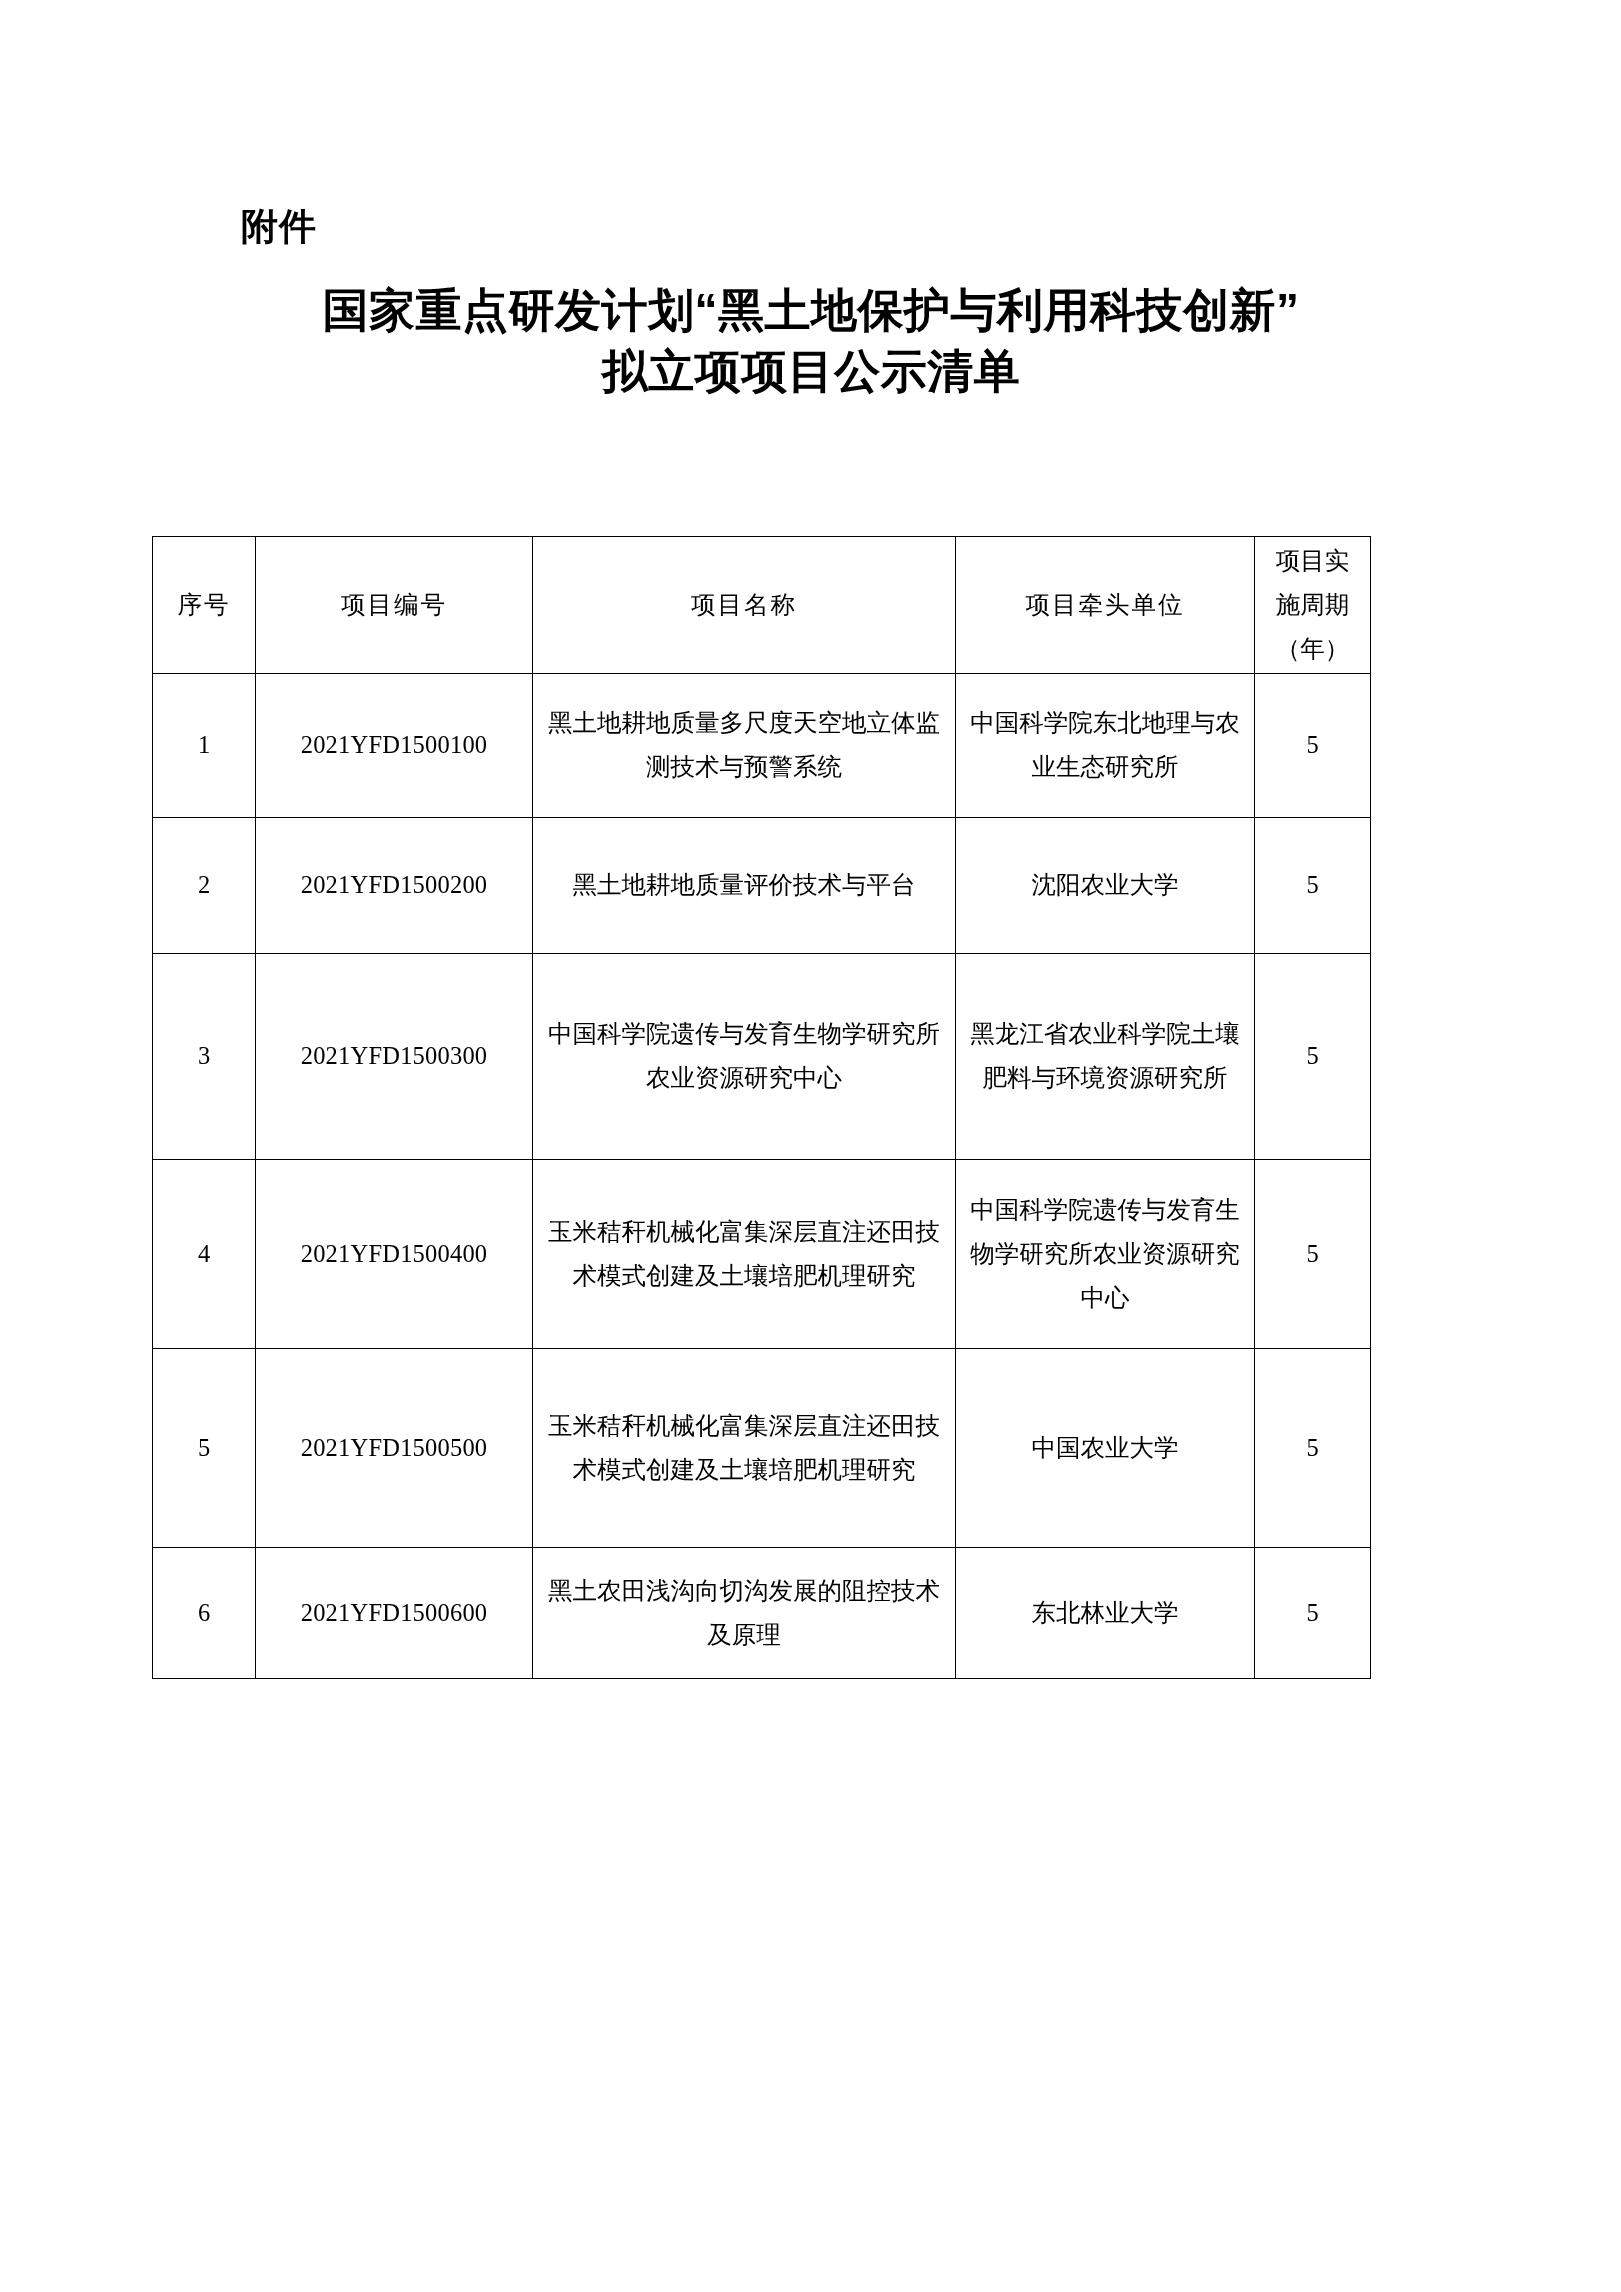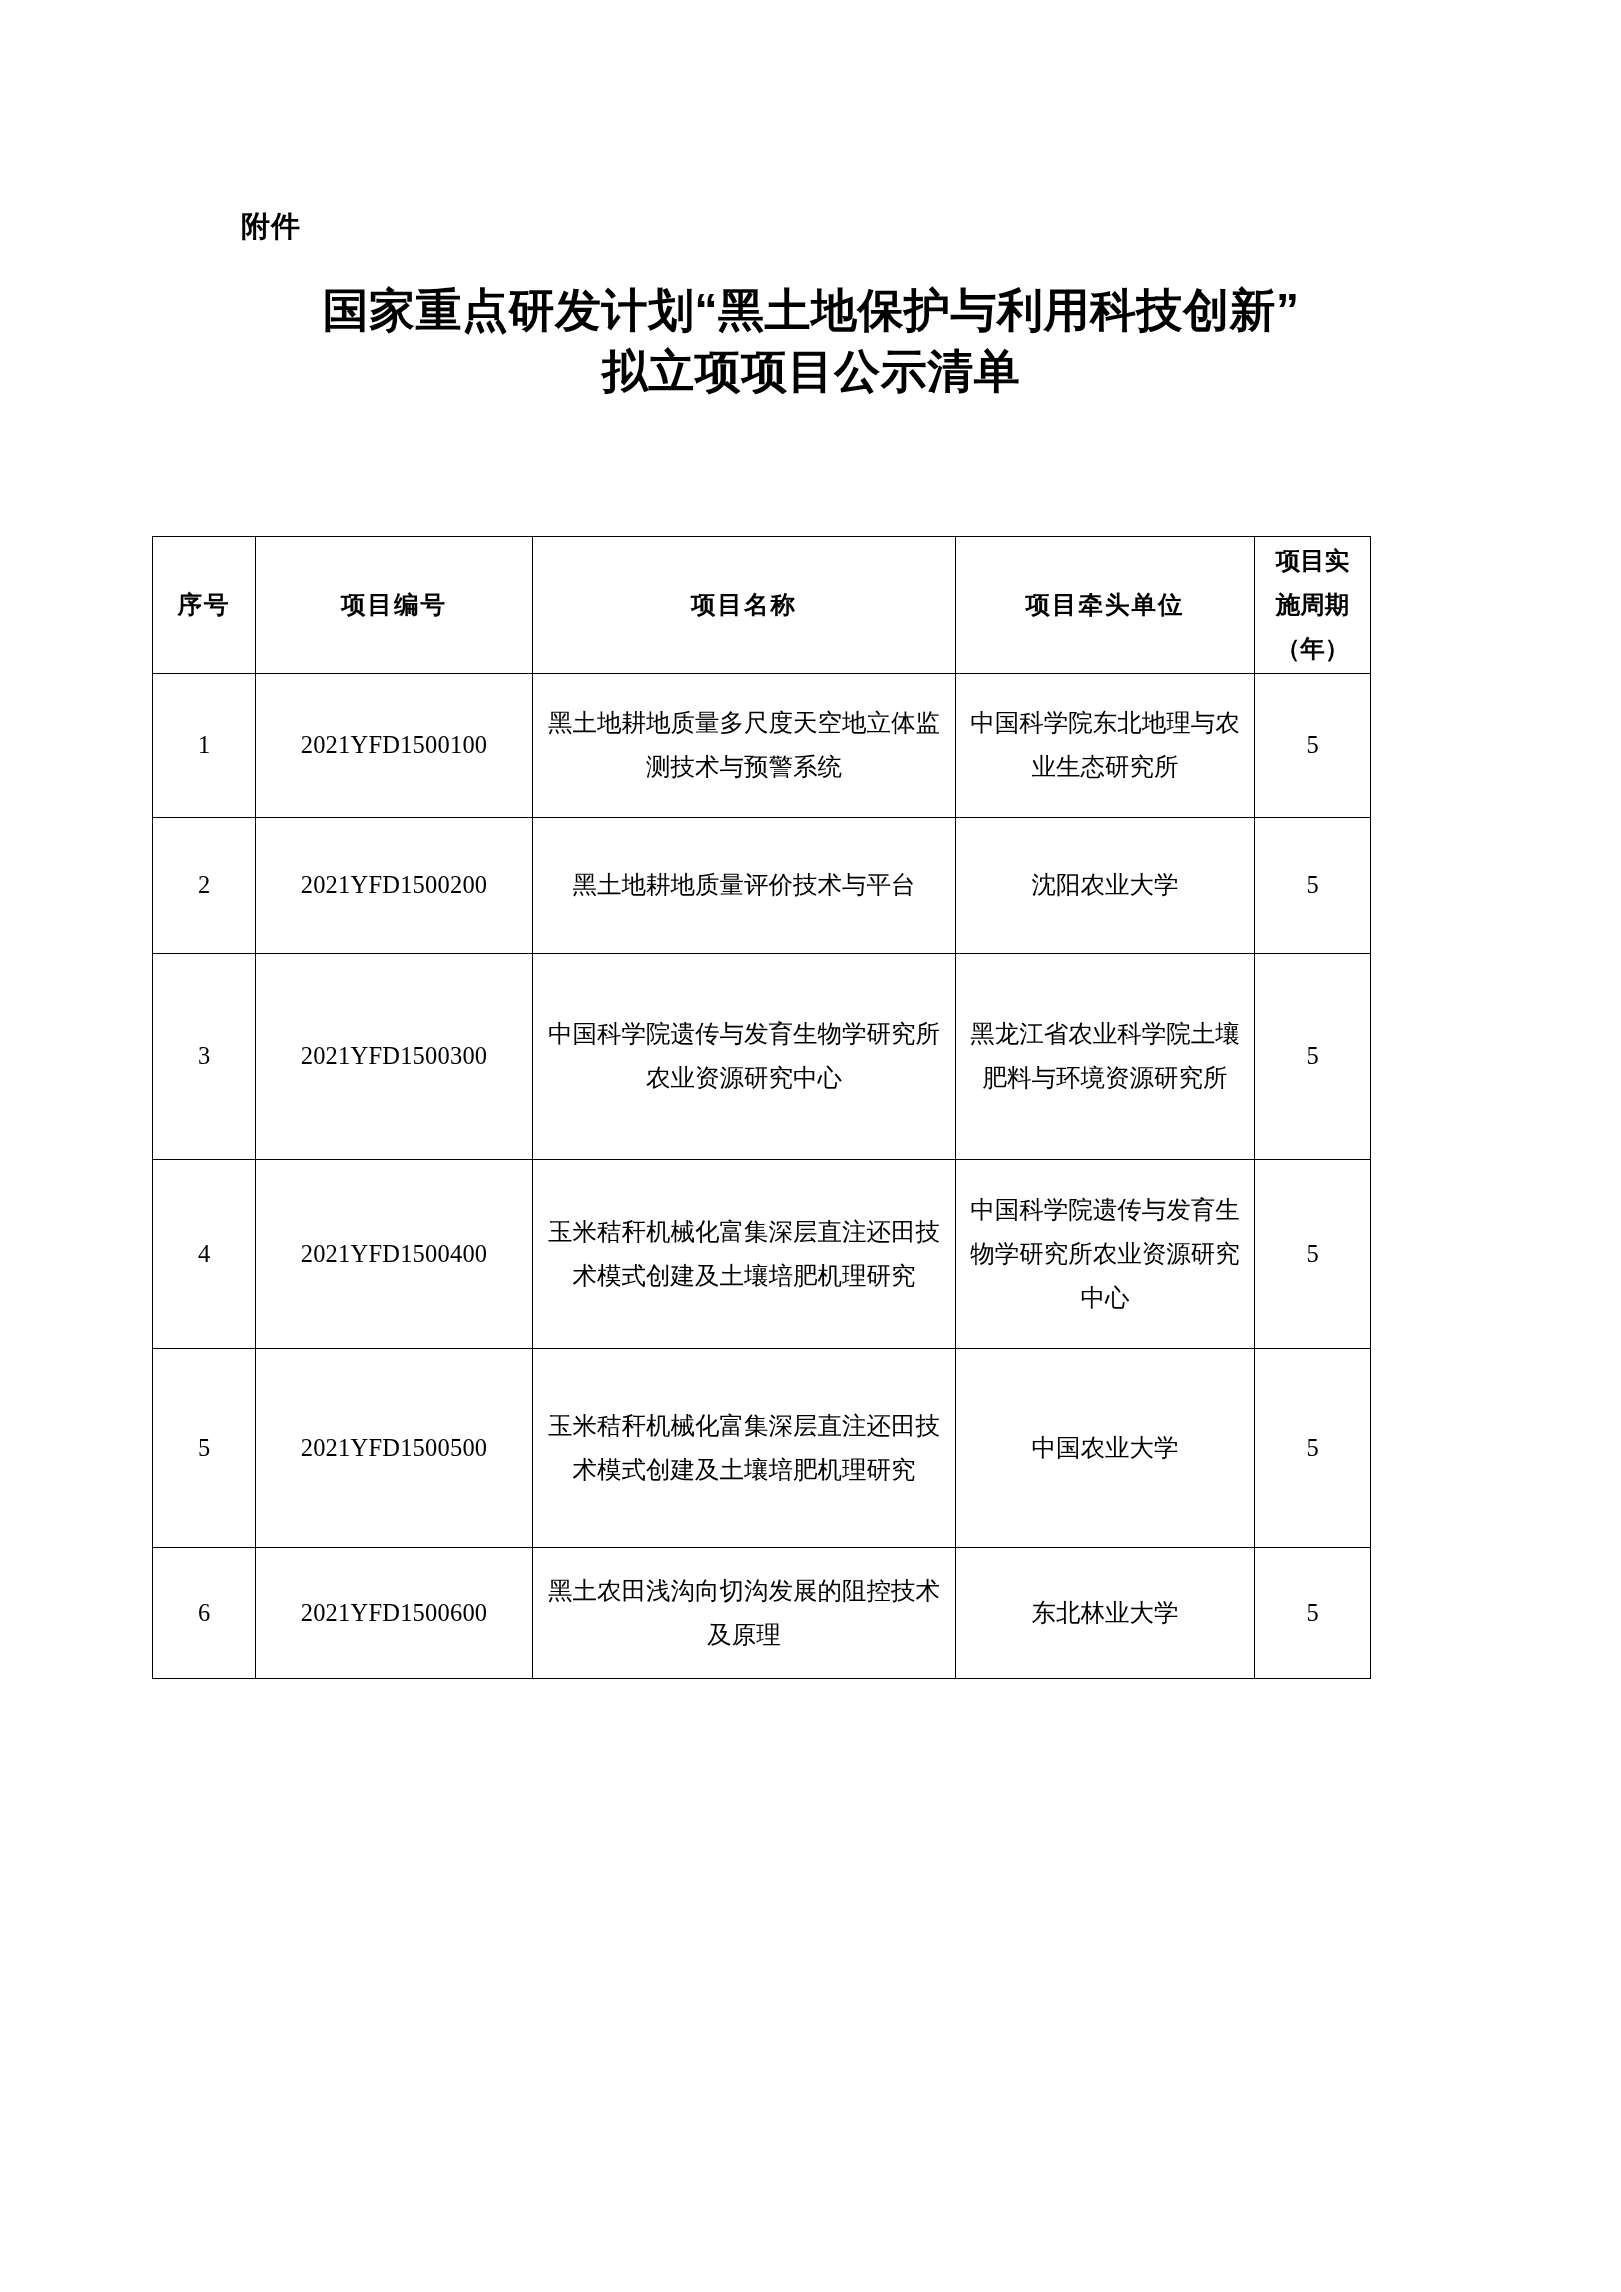--- a/index.html
+++ b/index.html
@@ -21,21 +21,21 @@
     left: 0; top: 0;
     width: 1621px;
     height: 2293px;
   }
   .attachment-label {
     position: absolute;
     left: 241px;
     top: 209px;
     font-family: "Liberation Sans", "DejaVu Sans", sans-serif;
     font-weight: bold;
-    font-size: 29px;
+    font-size: 37px;
     line-height: 35px;
     letter-spacing: 1px;
     color: #000;
   }
   .doc-title {
     position: absolute;
     left: 152px;
     top: 280px;
     width: 1318px;
     text-align: center;
@@ -61,21 +61,21 @@
     border: 1.6px solid #000000;
     text-align: center;
     vertical-align: middle;
     font-family: "Liberation Serif", "DejaVu Serif", serif;
     font-size: 24.5px;
     line-height: 44px;
     font-weight: normal;
     padding: 5.9px 5.9px;
   }
   table.listing thead th {
-    font-weight: bold;
+    font-weight: normal;
     height: 65px;
     padding: 2px 11px;
   }
   
   col.c-no     { width: 103px; }
   col.c-code   { width: 277px; }
   col.c-name   { width: 423px; }
   col.c-org    { width: 299px; }
   col.c-period { width: 116px; }
 

